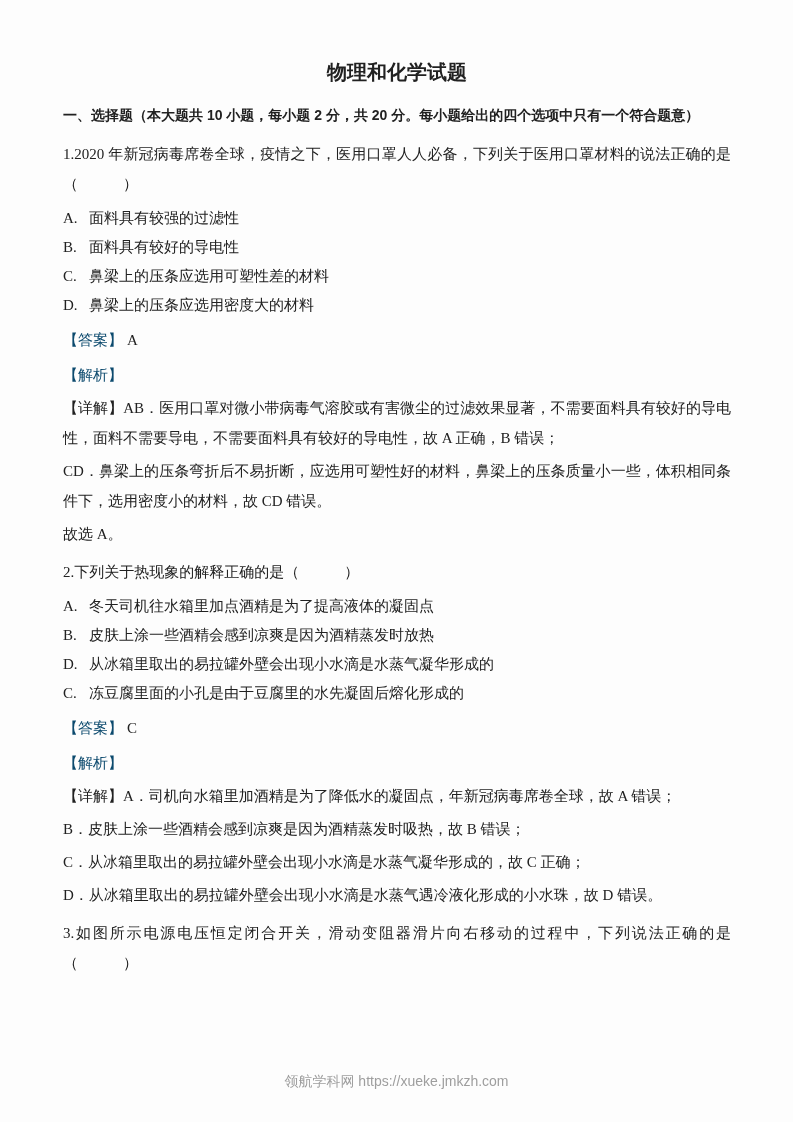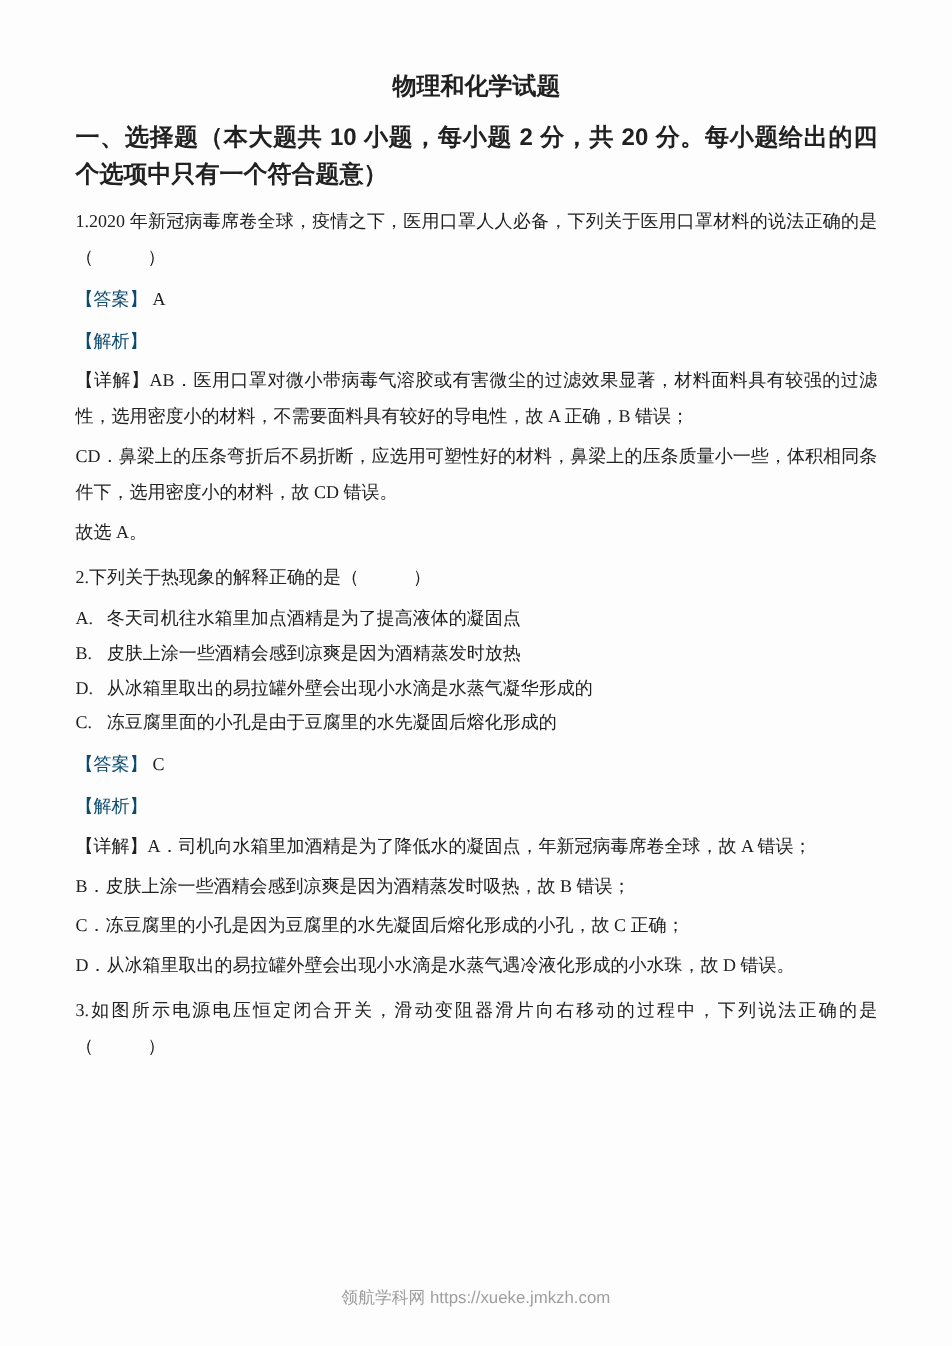--- a/index.html
+++ b/index.html
@@ -18,21 +18,21 @@
   .doc-title {
     margin: 0 0 12px 0;
     text-align: center;
     font-size: 20px;
     font-weight: 700;
     line-height: 32px;
     font-family: "Liberation Sans", "DejaVu Sans", sans-serif;
   }
   .section-header {
     margin: 0 0 6px 0;
-    font-size: 20px;
+    font-size: 14px;
     font-weight: 700;
     line-height: 31px;
     text-align: justify;
     font-family: "Liberation Sans", "DejaVu Sans", sans-serif;
   }
   .line {
     margin: 0;
     font-size: 15px;
     line-height: 30px;
     text-align: justify;
@@ -61,44 +61,50 @@
 <body>
 
 <div class="page">
 
   <h1 class="doc-title">物理和化学试题</h1>
 
   <h2 class="section-header">一、选择题（本大题共 10 小题，每小题 2 分，共 20 分。每小题给出的四个选项中只有一个符合题意）</h2>
 
   <p class="line stem"><span>1.</span><span>2020 年新冠病毒席卷全球，疫情之下，医用口罩人人必备，下列关于医用口罩材料的说法正确的是（　　　）</span></p>
 
+  <div class="options">
+    <p class="line option"><span class="okey">A.</span><span>面料具有较强的过滤性</span></p>
+    <p class="line option"><span class="okey">B.</span><span>面料具有较好的导电性</span></p>
+    <p class="line option"><span class="okey">C.</span><span>鼻梁上的压条应选用可塑性差的材料</span></p>
+    <p class="line option"><span class="okey">D.</span><span>鼻梁上的压条应选用密度大的材料</span></p>
+  </div>
 
   <p class="line ans-line"><span class="blue">【答案】</span><span class="ans-val">A</span></p>
 
   <p class="line ans-line"><span class="blue">【解析】</span></p>
 
-  <p class="line detail-para">【详解】AB．医用口罩对微小带病毒气溶胶或有害微尘的过滤效果显著，材料面料具有较强的过滤性，选用密度小的材料，不需要面料具有较好的导电性，故 A 正确，B 错误；</p>
+  <p class="line detail-para">【详解】AB．医用口罩对微小带病毒气溶胶或有害微尘的过滤效果显著，不需要面料具有较好的导电性，面料不需要导电，不需要面料具有较好的导电性，故 A 正确，B 错误；</p>
   <p class="line detail-para">CD．鼻梁上的压条弯折后不易折断，应选用可塑性好的材料，鼻梁上的压条质量小一些，体积相同条件下，选用密度小的材料，故 CD 错误。</p>
   <p class="line detail-para">故选 A。</p>
 
   <p class="line stem"><span>2.</span><span>下列关于热现象的解释正确的是（　　　）</span></p>
 
   <div class="options">
     <p class="line option"><span class="okey">A.</span><span>冬天司机往水箱里加点酒精是为了提高液体的凝固点</span></p>
     <p class="line option"><span class="okey">B.</span><span>皮肤上涂一些酒精会感到凉爽是因为酒精蒸发时放热</span></p>
     <p class="line option"><span class="okey">D.</span><span>从冰箱里取出的易拉罐外壁会出现小水滴是水蒸气凝华形成的</span></p>
     <p class="line option"><span class="okey">C.</span><span>冻豆腐里面的小孔是由于豆腐里的水先凝固后熔化形成的</span></p>
   </div>
 
   <p class="line ans-line"><span class="blue">【答案】</span><span class="ans-val">C</span></p>
 
   <p class="line ans-line"><span class="blue">【解析】</span></p>
 
   <p class="line detail-para">【详解】A．司机向水箱里加酒精是为了降低水的凝固点，年新冠病毒席卷全球，故 A 错误；</p>
   <p class="line detail-para">B．皮肤上涂一些酒精会感到凉爽是因为酒精蒸发时吸热，故 B 错误；</p>
-  <p class="line detail-para">C．冻豆腐里的小孔是因为豆腐里的水先凝固后熔化形成的小孔，故 C 正确；</p>
+  <p class="line detail-para">C．从冰箱里取出的易拉罐外壁会出现小水滴是水蒸气凝华形成的，故 C 正确；</p>
   <p class="line detail-para">D．从冰箱里取出的易拉罐外壁会出现小水滴是水蒸气遇冷液化形成的小水珠，故 D 错误。</p>
 
   <p class="line stem"><span>3.</span><span>如图所示电源电压恒定闭合开关，滑动变阻器滑片向右移动的过程中，下列说法正确的是（　　　）</span></p>
 
   <div class="footer"><span>领航学科网 https://xueke.jmkzh.com</span></div>
 
 </div>
 
 </body></html>

